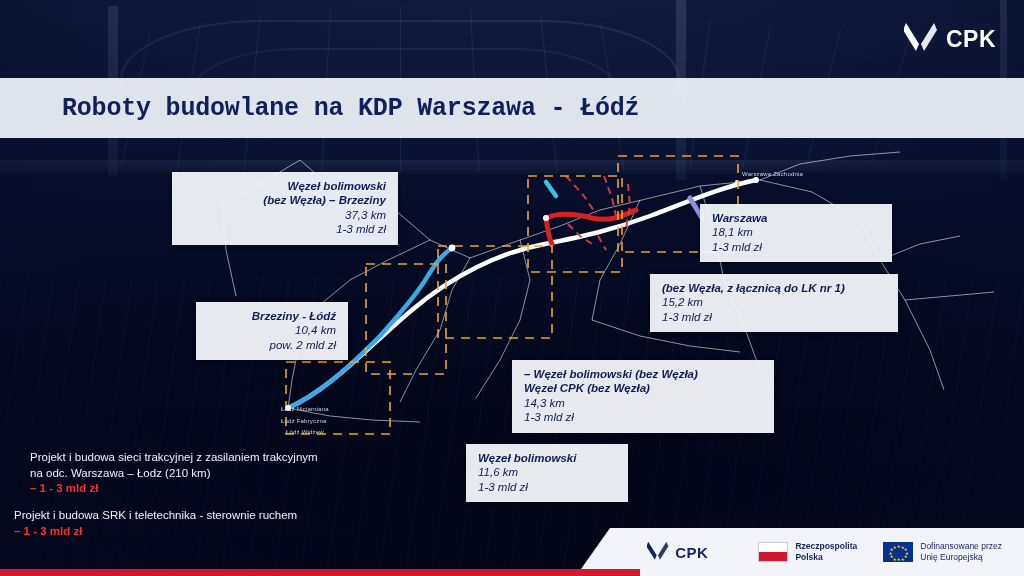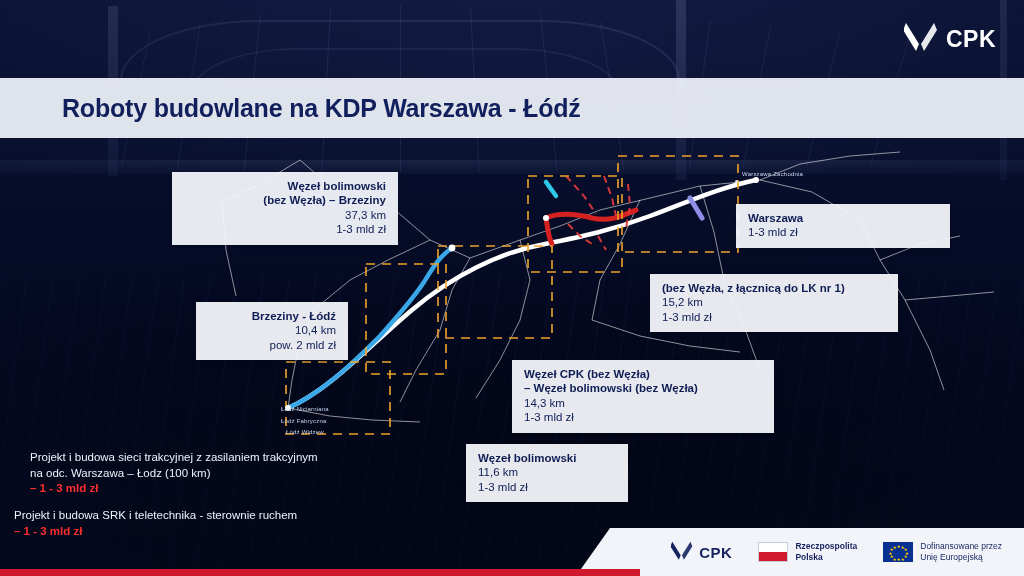--- a/index.html
+++ b/index.html
@@ -83,20 +83,21 @@
 
   
   .title-band {
     position: absolute; left: 0; top: 78px; width: 1024px; height: 60px;
     background: rgba(240,243,250,.93);
   }
   .title-band .title {
     position: absolute; left: 62px; top: 50%; transform: translateY(-50%);
     color: #11205c; font-size: 25px; font-weight: 700; letter-spacing: -.2px;
     white-space: nowrap;
+    font-family: Liberation Mono, monospace;
   }
 
   
   .map { position: absolute; left: 0; top: 140px; width: 1024px; height: 300px; }
   .map svg { display: block; }
 
   .city-label {
     position: absolute;
     font-size: 6px; color: #c9d6ef; white-space: nowrap;
     letter-spacing: .2px;
@@ -107,20 +108,21 @@
   }
 
   
   .box {
     position: absolute;
     background: rgba(243,245,251,.95);
     color: #0f1d55;
     padding: 7px 12px 8px 12px;
     line-height: 1.26;
     box-shadow: 0 1px 4px rgba(0,0,0,.25);
+    font-style: italic;
   }
   .box .hd { font-size: 11.5px; font-weight: 700; }
   .box .ln { font-size: 11.5px; font-weight: 400; }
   .box.right-align { text-align: right; }
 
   
   .note {
     position: absolute;
     color: #eef2fb;
     font-size: 11.5px;
@@ -144,21 +146,21 @@
   .red-ribbon {
     position: absolute; left: 0; bottom: 0; width: 640px; height: 7px;
     background: #d1192e;
   }
   .footer-items {
     position: absolute; right: 22px; bottom: 0; height: 48px;
     display: flex; align-items: center; gap: 26px;
   }
   .f-cpk { display: flex; align-items: center; gap: 6px; }
   .f-cpk .logo-text { color: #16235e; font-size: 15px; }
-  .f-rp { display: flex; align-items: center; gap: 7px; }
+  .f-rp { display: flex; align-items: center; gap: 7px; margin-left: 24px; }
   .flag { width: 30px; height: 20px; border: 1px solid #c6ccdd; }
   .flag .w { height: 50%; background: #fff; }
   .flag .r { height: 50%; background: #d1192e; }
   .f-label { color: #16235e; font-size: 8.5px; line-height: 1.25; font-weight: 700; }
   .eu { display: flex; align-items: center; gap: 7px; }
   .eu-flag {
     width: 30px; height: 20px; background: #073090; position: relative;
   }
   .eu-star {
     position: absolute; color: #ffcc00; font-size: 4.5px; line-height: 4.5px;
@@ -282,47 +284,48 @@
     <div class="ln">37,3 km</div>
     <div class="ln">1-3 mld zł</div>
   </div>
 
   <div class="box right-align" style="left:196px; top:302px; width:152px;">
     <div class="hd">Brzeziny - Łódź</div>
     <div class="ln">10,4 km</div>
     <div class="ln">pow. 2 mld zł</div>
   </div>
 
-  <div class="box" style="left:700px; top:204px; width:214px;margin-left:36px;">
+  <div class="box" style="left:700px; top:204px; width:192px;">
     <div class="hd">Warszawa</div>
+    <div class="ln">18,1 km</div>
     <div class="ln">1-3 mld zł</div>
   </div>
 
   <div class="box" style="left:650px; top:274px; width:248px;">
     <div class="hd">(bez Węzła, z łącznicą do LK nr 1)</div>
     <div class="ln">15,2 km</div>
     <div class="ln">1-3 mld zł</div>
   </div>
 
   <div class="box" style="left:512px; top:360px; width:262px;">
+    <div class="hd">– Węzeł bolimowski (bez Węzła)</div>
     <div class="hd">Węzeł CPK (bez Węzła)</div>
-    <div class="hd">– Węzeł bolimowski (bez Węzła)</div>
     <div class="ln">14,3 km</div>
     <div class="ln">1-3 mld zł</div>
   </div>
 
   <div class="box" style="left:466px; top:444px; width:162px;">
     <div class="hd">Węzeł bolimowski</div>
     <div class="ln">11,6 km</div>
     <div class="ln">1-3 mld zł</div>
   </div>
 
   <div class="note" style="left:30px; top:450px; width:420px;">
     <div>Projekt i budowa sieci trakcyjnej z zasilaniem trakcyjnym</div>
-    <div>na odc. Warszawa – Łodz (100 km)</div>
+    <div>na odc. Warszawa – Łodz (210 km)</div>
     <div class="cost">– 1 - 3 mld zł</div>
   </div>
 
   <div class="note" style="left:14px; top:508px; width:420px;">
     <div>Projekt i budowa SRK i teletechnika - sterownie ruchem</div>
     <div class="cost">– 1 - 3 mld zł</div>
   </div>
 
   <div class="footer">
     <div class="footer-bg"></div>

